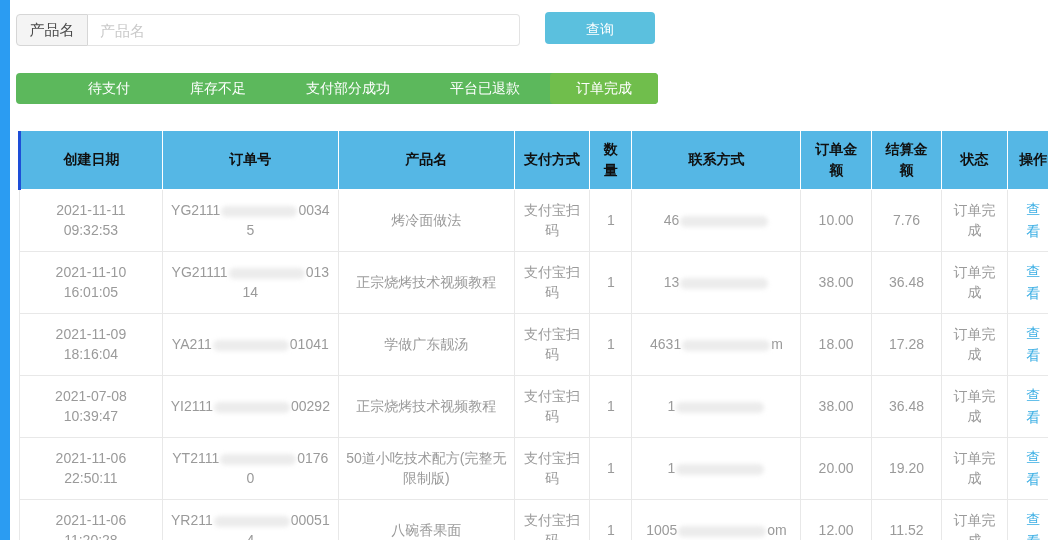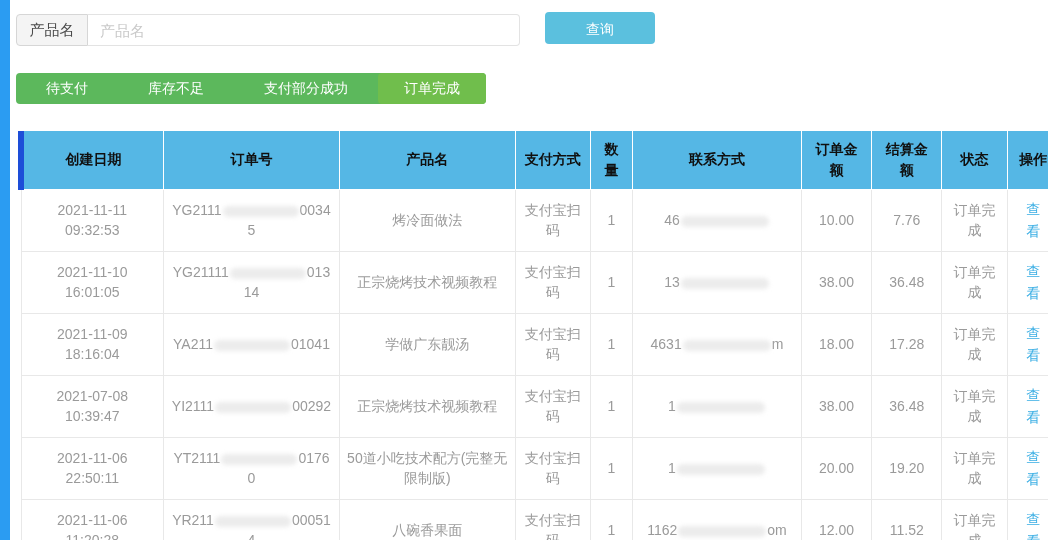--- a/index.html
+++ b/index.html
@@ -16,35 +16,35 @@
     align-items:center; justify-content:center; }
   .input-field { width:432px; height:32px; border:1px solid #e3e3e3; border-left:none;
     border-radius:0 4px 4px 0; font-size:15px; color:#555; padding:0 12px; outline:none; }
   .input-field::placeholder { color:#c9c9c9; }
   .query-btn { position:absolute; left:535px; top:-4px; width:110px; height:32px;
     background:#5bc0de; color:#fff; border:none; border-radius:4px; font-size:14px;
     cursor:pointer; padding-top:3px; }
 
   
   .tab-bar { position:absolute; left:6px; top:57px; height:31px; display:flex;
-    background:#5cb85c; border-radius:4px; }
+    background:#5cb85c; border-radius:4px;padding-left:42px; }
   .tab { height:31px; padding:0 30px; display:flex; align-items:center; justify-content:center;
     color:#fff; font-size:14px; cursor:pointer; white-space:nowrap; }
   .tab.active { background:#70be4c; border-radius:4px; padding:0 26px; }
 
   
   .table-wrap { position:absolute; left:8px; top:115px; width:1030px; height:425px; overflow:hidden; }
   table { border-collapse:collapse; table-layout:fixed; width:1042px; }
   col.c-date{width:142px} col.c-order{width:175px} col.c-prod{width:175px}
   col.c-pay{width:75px} col.c-qty{width:42px} col.c-contact{width:168px}
   col.c-amt{width:70px} col.c-settle{width:70px} col.c-status{width:65px} col.c-op{width:52px}
   thead th { background:#55b7e5; color:#101010; font-size:14px; font-weight:bold;
     height:58px; text-align:center; border:1px solid #fff; border-top:none;
     padding:0 8px; line-height:1.5; }
-  thead th:first-child { border-left:6px solid #1d4ed8; }
+  thead th:first-child { border-left:3px solid #1d4ed8; }
   tbody td { height:62px; text-align:center; font-size:14px; color:#9a9a9a;
     border:1px solid #e8e8e8; padding:2px 6px; line-height:1.45; background:#fff;
     word-break:break-all; }
   .view-link { color:#3aaee4; cursor:pointer; text-decoration:none; display:inline-block;
     width:16px; line-height:1.6; }
   .redact { display:inline-block; height:11px; border-radius:6px; background:#ececec;
     filter:blur(2px); vertical-align:middle; margin:0 1px; }
   .redact-order { width:76px; }
   .redact-contact { width:88px; }
 </style>
@@ -60,20 +60,21 @@
       <span class="input-label">产品名</span>
       <input class="input-field" type="text" placeholder="产品名" style="">
     </div>
     <button class="query-btn">查询</button>
   </div>
 
   <div class="tab-bar">
     <div class="tab">待支付</div>
     <div class="tab">库存不足</div>
     <div class="tab">支付部分成功</div>
+    <div class="tab">平台已退款</div>
     <div class="tab active">订单完成</div>
   </div>
 
   <div class="table-wrap">
     <table>
       <colgroup>
         <col class="c-date">
           <col class="c-order">
           <col class="c-prod">
           <col class="c-pay">
@@ -181,21 +182,21 @@
 
   <tr>
     <td>
               <div>2021-11-06</div>
               <div>11:20:28</div>
             </td>
     <td><span>YR211</span><span class="redact redact-order"></span><span>000514</span></td>
     <td>八碗香果面</td>
     <td>支付宝扫码</td>
     <td>1</td>
-    <td><span>1162</span><span class="redact redact-contact"></span><span>om</span></td>
+    <td><span>1005</span><span class="redact redact-contact"></span><span>om</span></td>
     <td>12.00</td>
     <td>11.52</td>
     <td>订单完成</td>
     <td><a class="view-link">查看</a></td>
   </tr>
 </tbody>
     </table>
   </div>
 
 </div>

